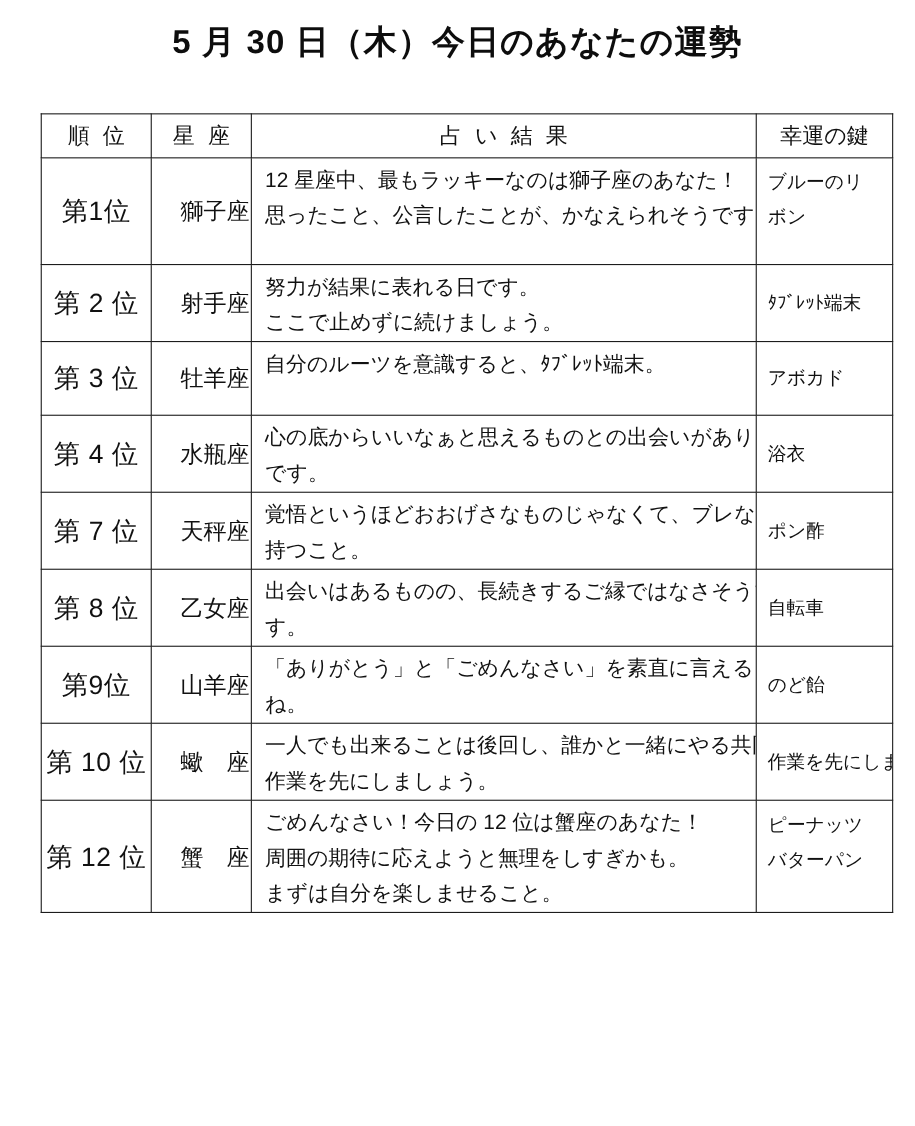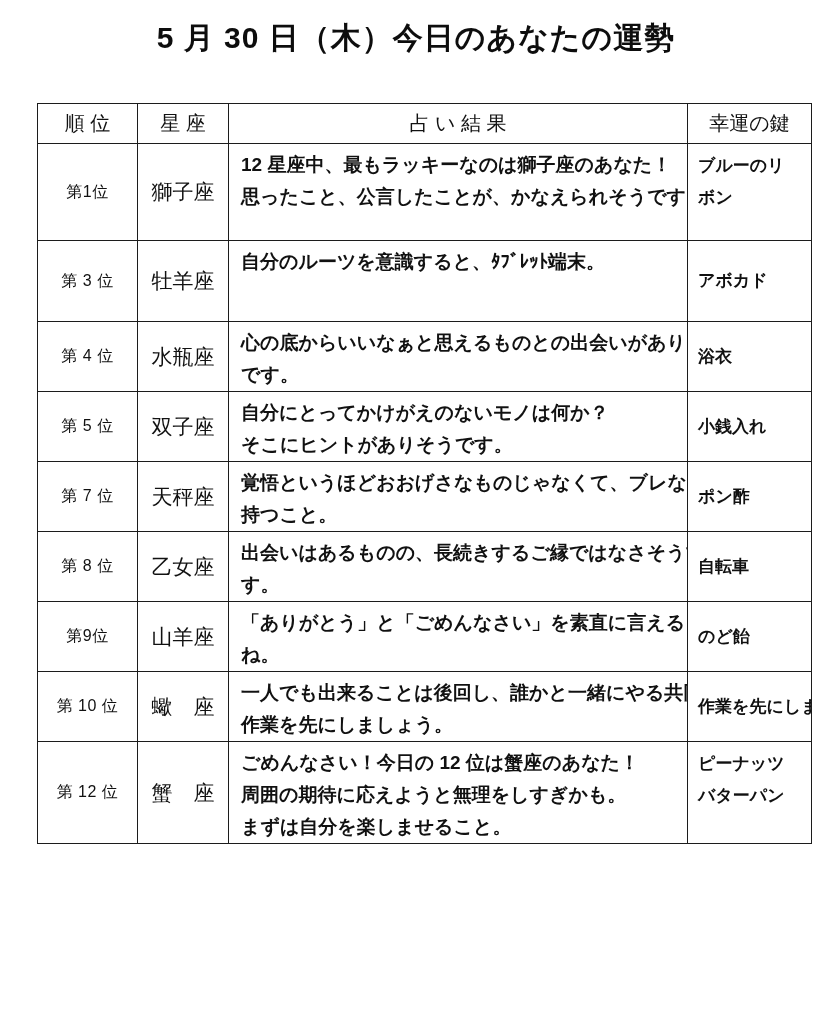--- a/index.html
+++ b/index.html
@@ -47,29 +47,30 @@
     background: #ffffff;
     overflow: hidden;
   }
   .fortune-table th {
     height: 37px;
     font-size: 20px;
     font-weight: 400;
     text-align: center;
     vertical-align: middle;
     color: #111111;
+    font-family: Liberation Mono, monospace;
   }
   td.rank {
     text-align: center;
     vertical-align: middle;
-    font-size: 16px;
+    font-size: 24px;
     letter-spacing: 0.5px;
   }
   td.sign {
-    text-align: center;
+    text-align: right;
     vertical-align: middle;
     font-family: "Liberation Serif", "DejaVu Serif", serif;
     font-size: 21px;
   }
   td.fortune {
     vertical-align: top;
     padding: 5px 8px 0 12px;
     font-size: 19px;
     line-height: 32px;
     letter-spacing: 0px;
@@ -77,21 +78,21 @@
   td.key {
     vertical-align: middle;
     padding: 0 6px 0 10px;
     font-size: 17px;
     line-height: 32px;
   }
   td.key.top {
     vertical-align: top;
     padding-top: 6px;
   }
-  td.fortune div, td.key div { white-space: nowrap; font-weight: bold; }
+  td.fortune div, td.key div { white-space: nowrap; }
 </style>
 </head>
 <body>
 
 <div class="page">
 
   <div class="title">5 月 30 日（木）今日のあなたの運勢</div>
 
   <table class="fortune-table">
     <colgroup>
@@ -116,22 +117,33 @@
         <td class="fortune">
           <div>12 星座中、最もラッキーなのは獅子座のあなた！</div>
           <div>思ったこと、公言したことが、かなえられそうです。</div>
         </td>
         <td class="key top">
           <div>ブルーのリ</div>
           <div>ボン</div>
         </td>
       </tr>
 
-
-      <tr style="height:81px">
+      <tr style="height:66px">
+        <td class="rank">第 2 位</td>
+        <td class="sign">射手座</td>
+        <td class="fortune">
+          <div>努力が結果に表れる日です。</div>
+          <div>ここで止めずに続けましょう。</div>
+        </td>
+        <td class="key">
+          <div>ﾀﾌﾞﾚｯﾄ端末</div>
+        </td>
+      </tr>
+
+      <tr style="height:67px">
         <td class="rank">第 3 位</td>
         <td class="sign">牡羊座</td>
         <td class="fortune">
           <div>自分のルーツを意識すると、ﾀﾌﾞﾚｯﾄ端末。</div>
         </td>
         <td class="key">
           <div>アボカド</div>
         </td>
       </tr>
 
@@ -140,31 +152,20 @@
         <td class="sign">水瓶座</td>
         <td class="fortune">
           <div>心の底からいいなぁと思えるものとの出会いがありそう</div>
           <div>です。</div>
         </td>
         <td class="key">
           <div>浴衣</div>
         </td>
       </tr>
 
-      <tr style="height:66px">
-        <td class="rank">第 5 位</td>
-        <td class="sign">双子座</td>
-        <td class="fortune">
-          <div>自分にとってかけがえのないモノは何か？</div>
-          <div>そこにヒントがありそうです。</div>
-        </td>
-        <td class="key">
-          <div>小銭入れ</div>
-        </td>
-      </tr>
 
       <tr style="height:66px">
         <td class="rank">第 7 位</td>
         <td class="sign">天秤座</td>
         <td class="fortune">
           <div>覚悟というほどおおげさなものじゃなくて、ブレない軸を</div>
           <div>持つこと。</div>
         </td>
         <td class="key">
           <div>ポン酢</div>

